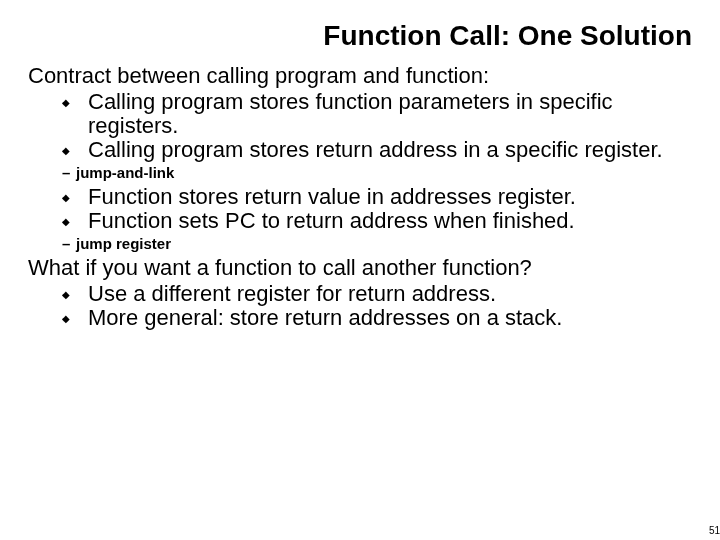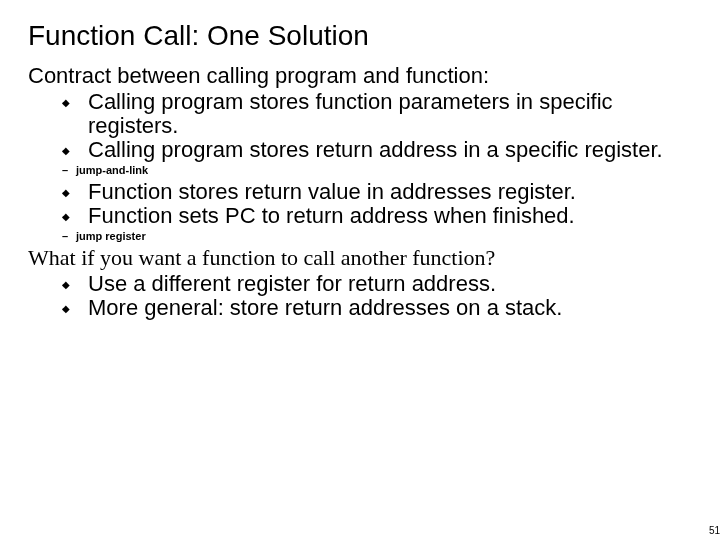--- a/index.html
+++ b/index.html
@@ -14,23 +14,23 @@
     position: relative;
   }
   .slide {
     box-sizing: border-box;
     width: 720px;
     height: 540px;
     padding: 12px 28px 0 28px;
     position: relative;
   }
   .title {
-    text-align: left;
+    text-align: right;
     font-size: 28px;
-    font-weight: normal;
+    font-weight: bold;
     margin: 8px 0 12px 0;
   }
   .heading {
     font-size: 22px;
     line-height: 1.08;
     margin: 4px 0 2px 0;
   }
   ul.bullets {
     list-style: none;
     margin: 0 0 0 34px;
@@ -52,21 +52,21 @@
     color: #000;
   }
   ul.dash {
     list-style: none;
     margin: 0 0 0 34px;
     padding: 0;
   }
   ul.dash > li {
     position: relative;
     padding-left: 14px;
-    font-size: 11px;
+    font-size: 15px;
     line-height: 1.25;
     font-weight: bold;
     margin: 2px 0 2px 0;
   }
   ul.dash > li::before {
     content: "–";
     position: absolute;
     left: 0;
     top: 0;
   }
@@ -97,21 +97,21 @@
   </ul>
 
   <ul class="bullets">
     <li>Function stores return value in addresses register.</li>
     <li>Function sets PC to return address when finished.</li>
   </ul>
   <ul class="dash">
     <li>jump register</li>
   </ul>
 
-  <div class="heading" style="margin-top:1px;font-family:Liberation Serif, serif;">What if you want a function to call another function?</div>
+  <div class="heading" style="margin-top:1px;">What if you want a function to call another function?</div>
 
   <ul class="bullets">
     <li>Use a different register for return address.</li>
     <li>More general:  store return addresses on a stack.</li>
   </ul>
 
   <div class="pagenum">51</div>
 </div>
 
 </body></html>

